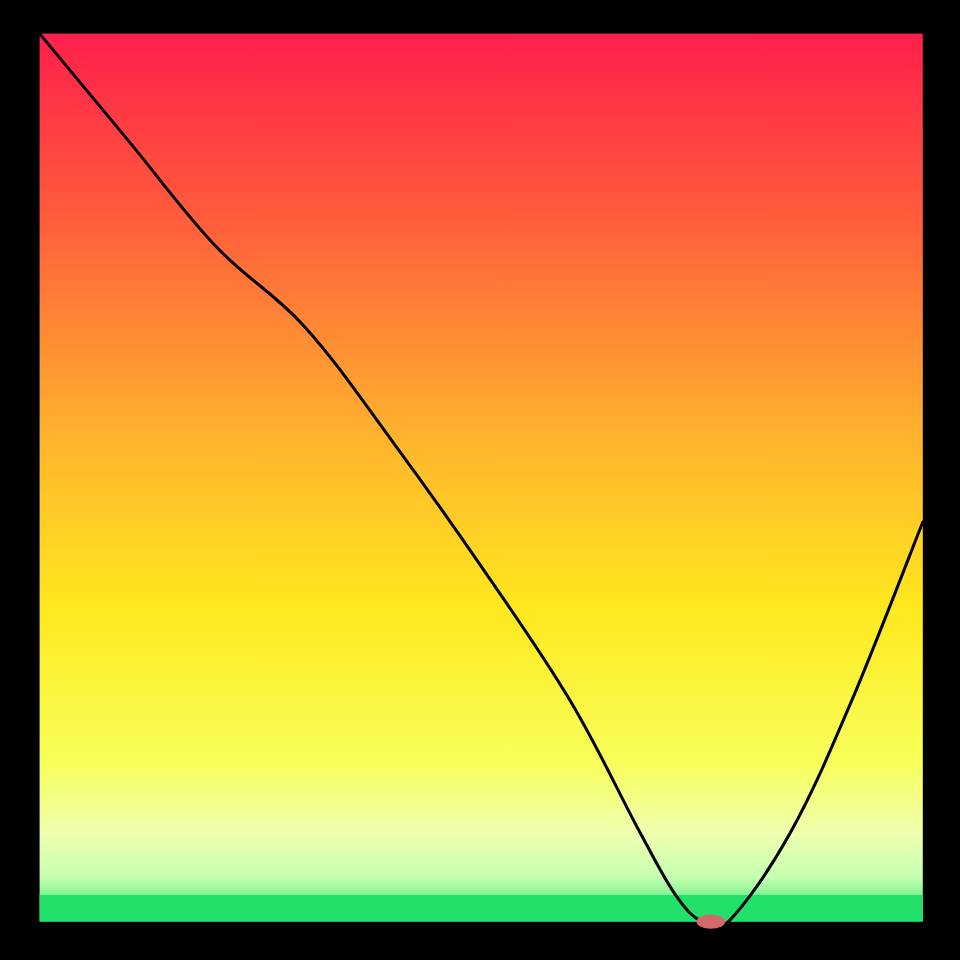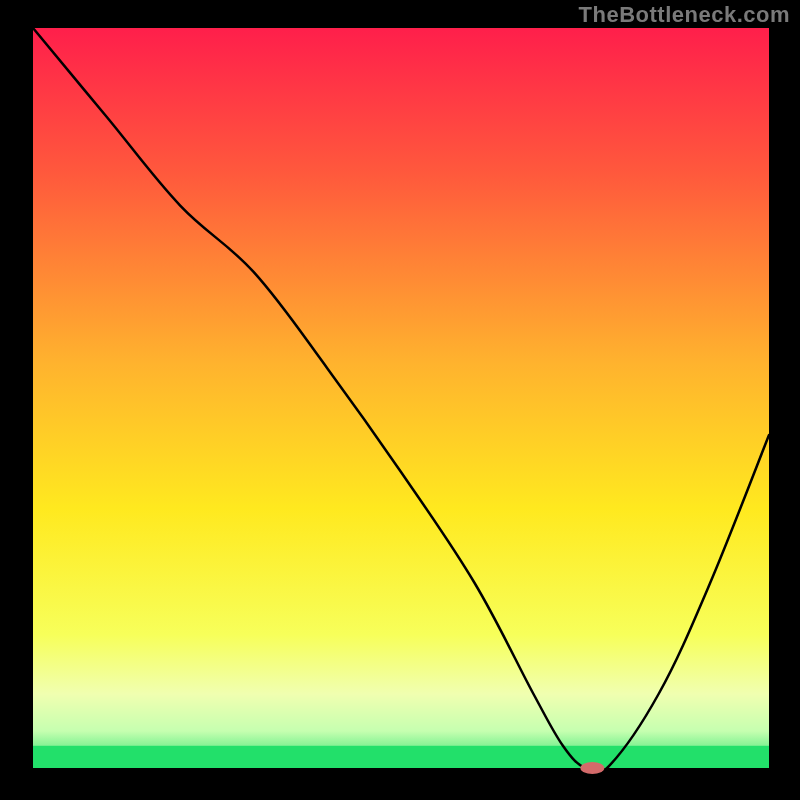--- a/index.html
+++ b/index.html
@@ -30,21 +30,20 @@
   svg {
     position: absolute;
     top: 0;
     left: 0;
   }
 </style>
 </head>
 <body>
 <div class="frame">
 
-  <div class="watermark">TheBottleneck.com</div>
 
   <svg width="800" height="800" viewBox="0 0 800 800">
     <defs>
       <linearGradient id="bg-grad" x1="0" y1="0" x2="0" y2="1">
       <stop offset="0%" stop-color="#ff1f4b"></stop>
           <stop offset="20%" stop-color="#ff5a3c"></stop>
           <stop offset="45%" stop-color="#ffb22e"></stop>
           <stop offset="65%" stop-color="#ffe91f"></stop>
           <stop offset="82%" stop-color="#f7ff5a"></stop>
           <stop offset="90%" stop-color="#f0ffb0"></stop>

